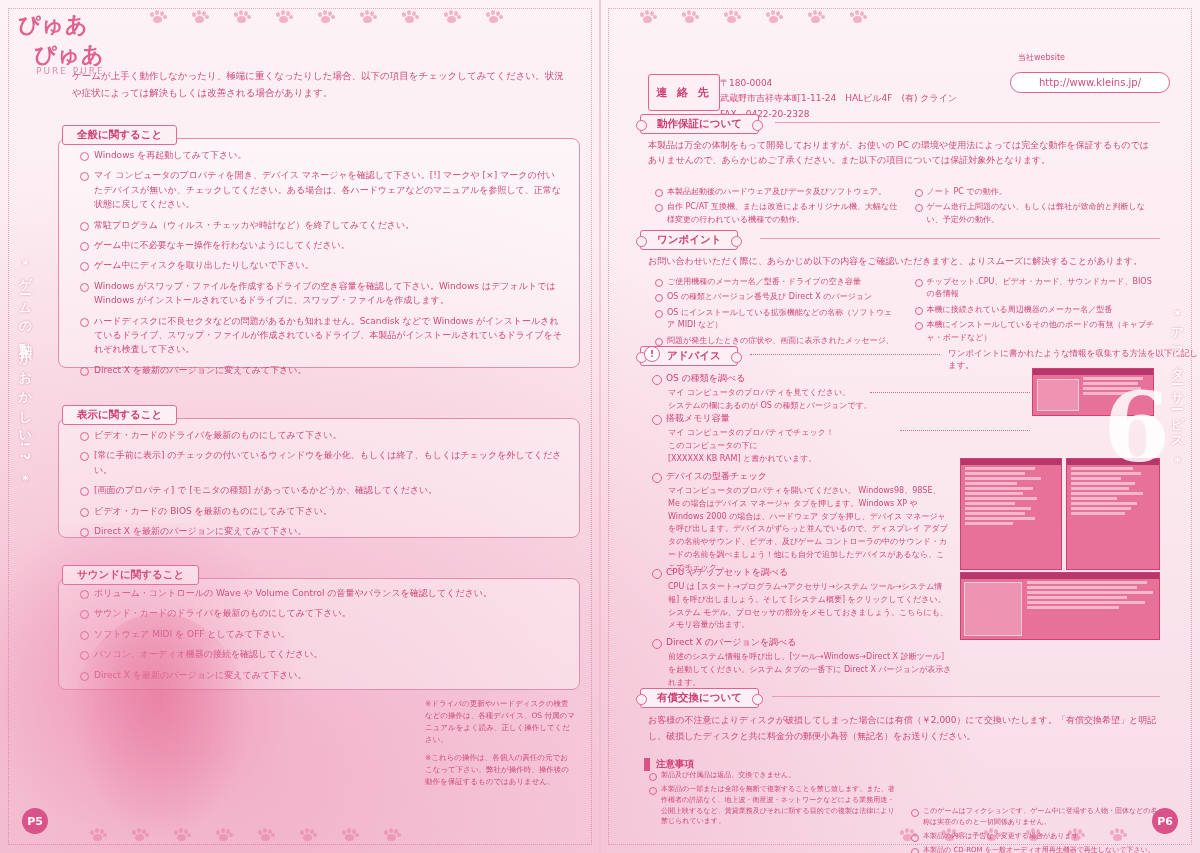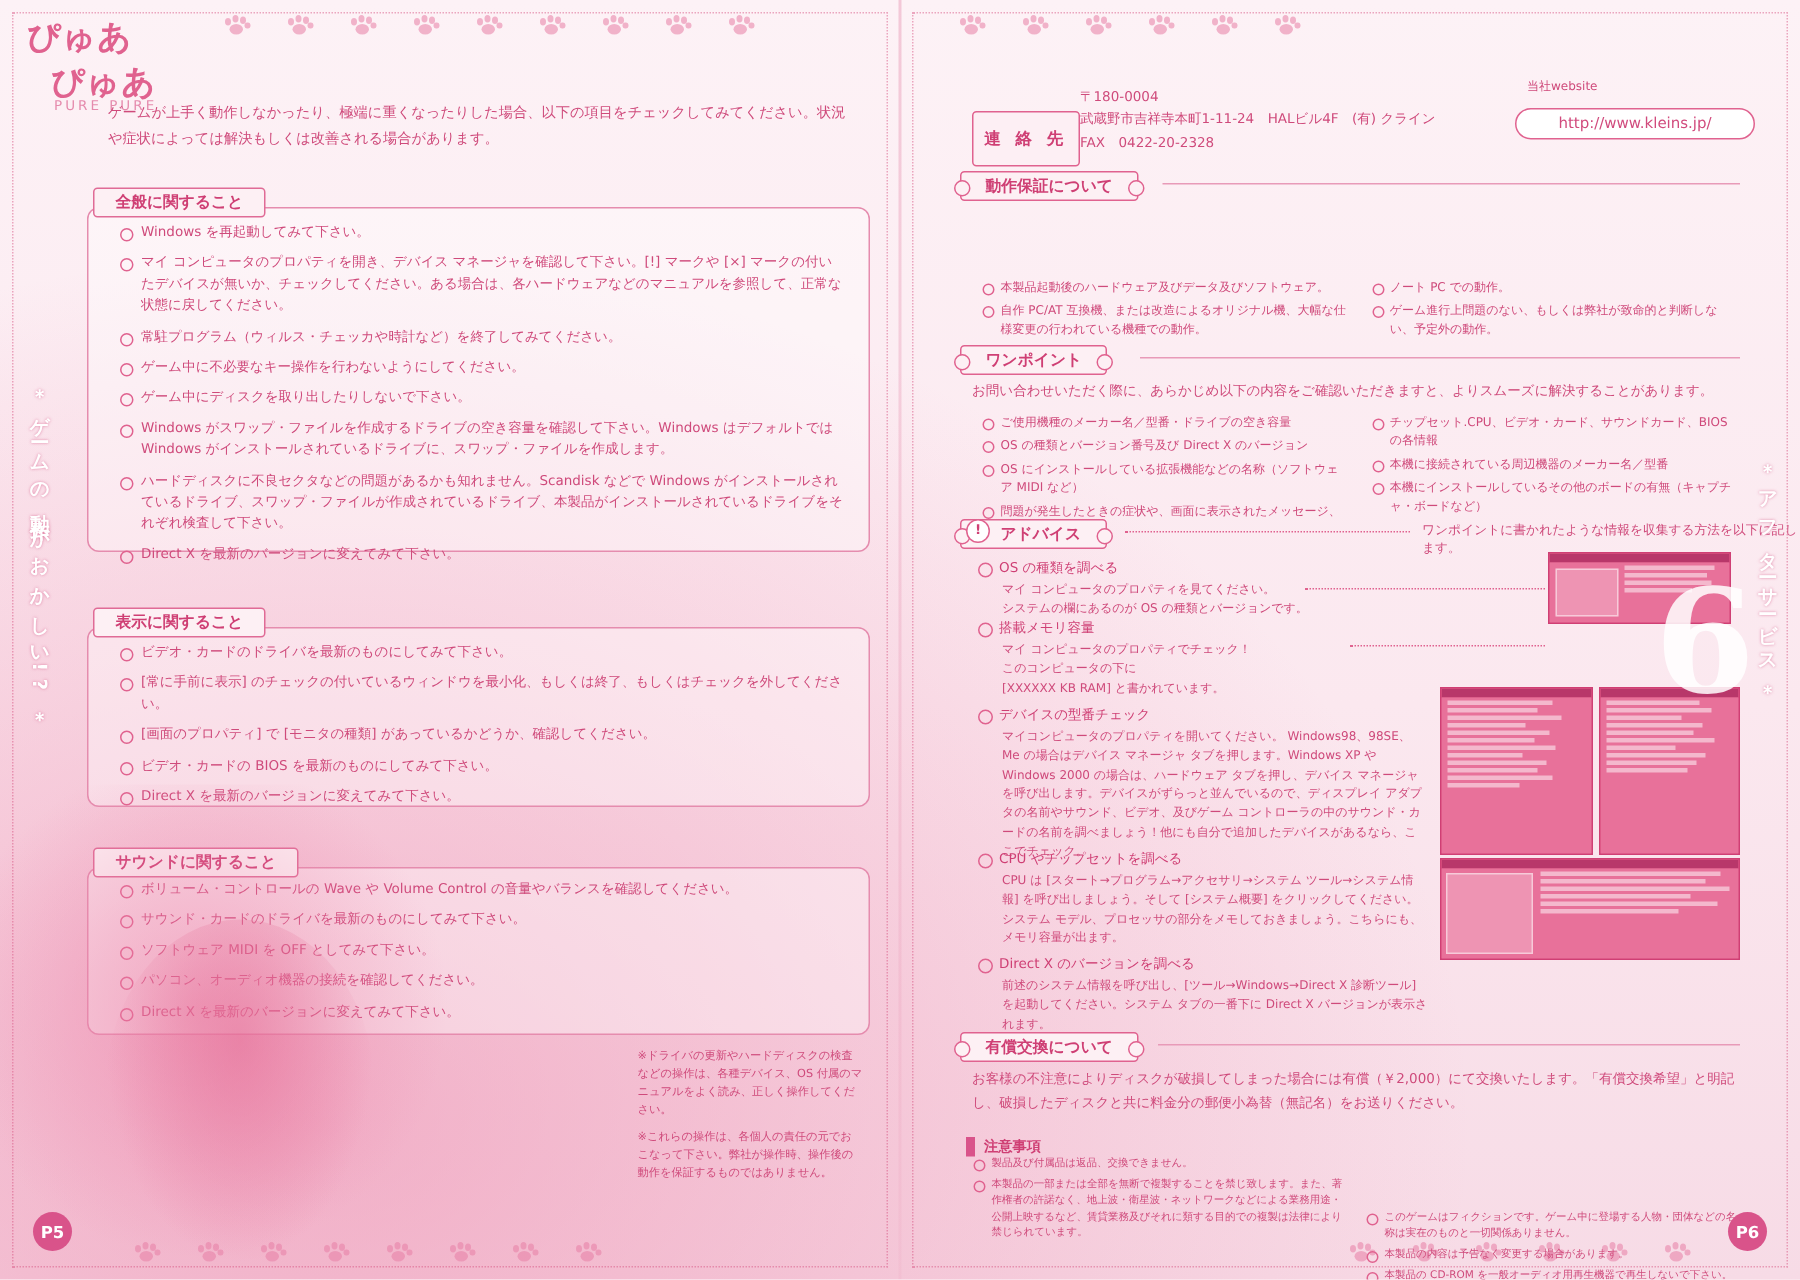--- a/index.html
+++ b/index.html
@@ -436,32 +436,33 @@
             <i class="p1"></i>
             <i class="p2"></i>
             <i class="p3"></i>
             <i class="p4"></i>
             <i class="p5"></i>
           </span>
       </div>
 
 
       <div class="contact-label" style="position:absolute;left:48px;top:74px;width:58px;">連 絡 先</div>
-      <div class="addr" style="position:absolute;left:120px;top:58px;width:290px;">
+      <div class="addr" style="position:absolute;left:120px;top:76px;width:290px;">
         <div>〒180-0004</div>
         <div>武蔵野市吉祥寺本町1-11-24　HALビル4F　(有) クライン</div>
         <div>FAX　0422-20-2328</div>
       </div>
       <div style="position:absolute;left:418px;top:52px;font-size:8px;color:#cf4a7b;">当社website</div>
       <div class="website-btn" style="position:absolute;left:410px;top:72px;width:130px;">http://www.kleins.jp/</div>
 
       <div style="position:absolute;left:40px;top:112px;">
         <span class="ribbon">動作保証について</span>
       </div>
       <div class="rule" style="left:175px;top:122px;width:385px;"></div>
+      <div style="position:absolute;left:48px;top:138px;width:510px;font-size:9px;line-height:1.7;color:#cf4a7b;">本製品は万全の体制をもって開発しておりますが、お使いの PC の環境や使用法によっては完全な動作を保証するものではありませんので、あらかじめご了承ください。また以下の項目については保証対象外となります。</div>
       <div class="two-col" style="position:absolute;left:54px;top:186px;width:505px;">
         <div>
           <ul class="sub">
             <li>本製品起動後のハードウェア及びデータ及びソフトウェア。</li>
             <li>自作 PC/AT 互換機、または改造によるオリジナル機、大幅な仕様変更の行われている機種での動作。</li>
           </ul>
         </div>
         <div>
           <ul class="sub">
             <li>ノート PC での動作。</li>

